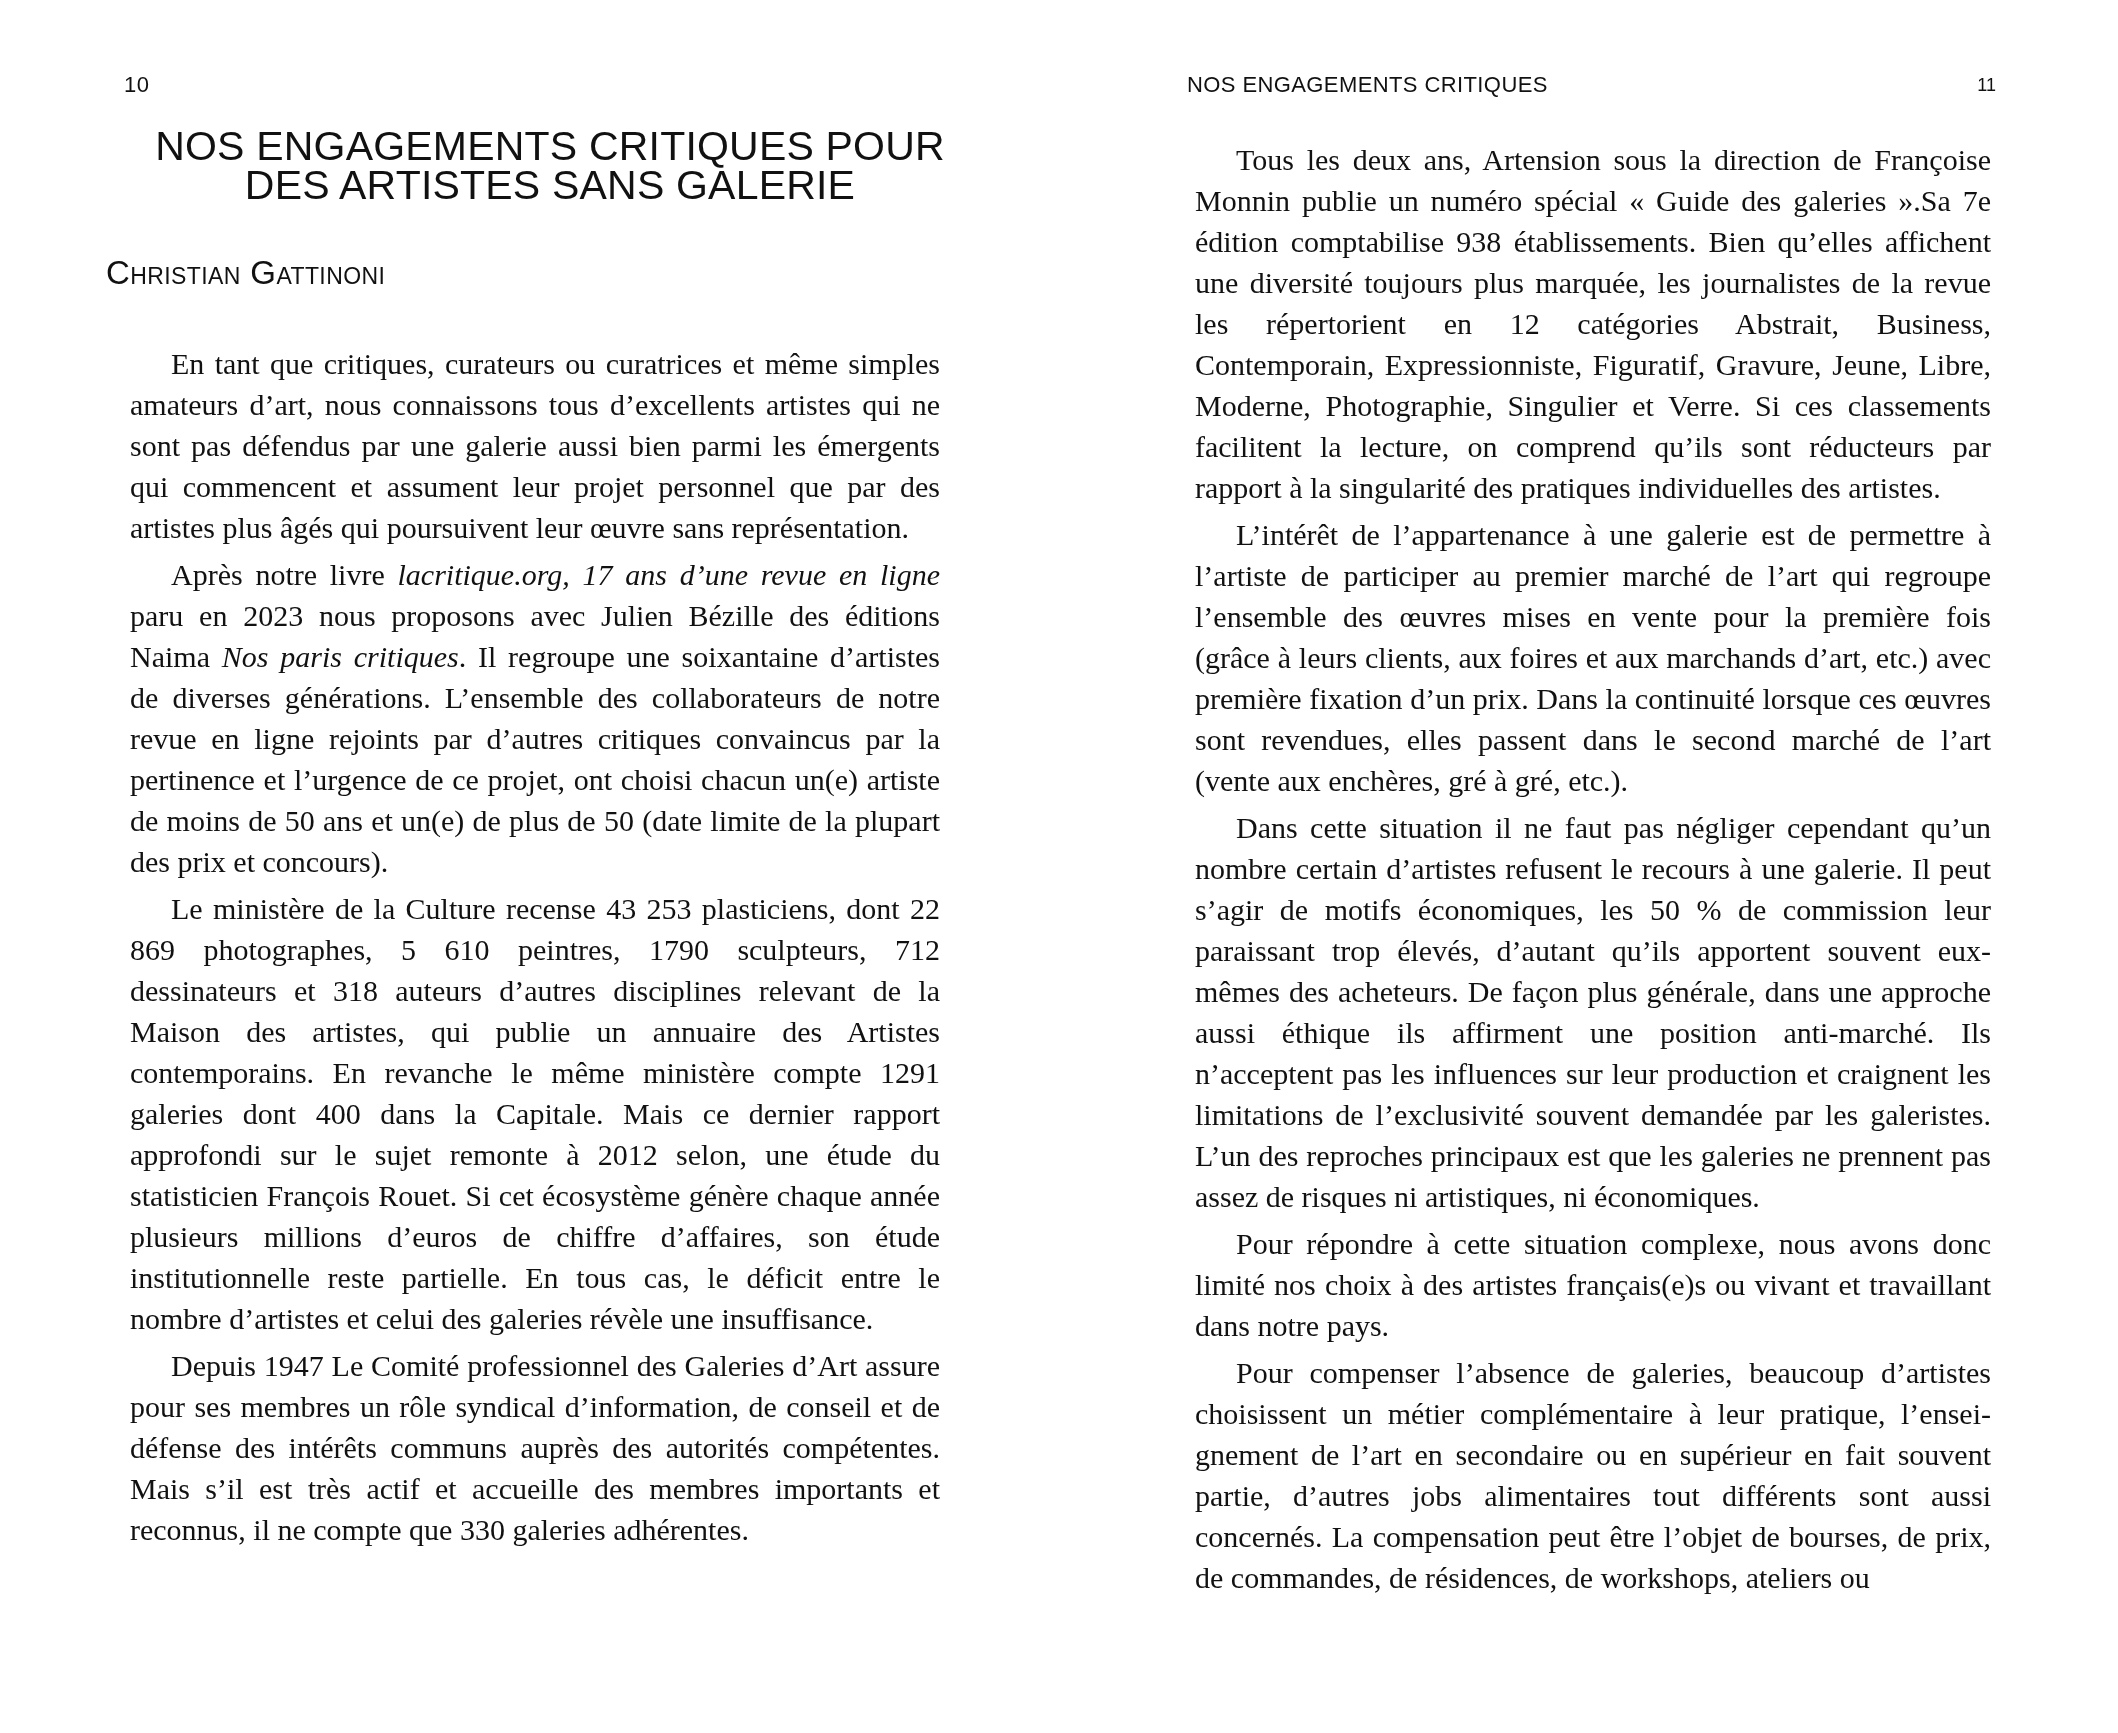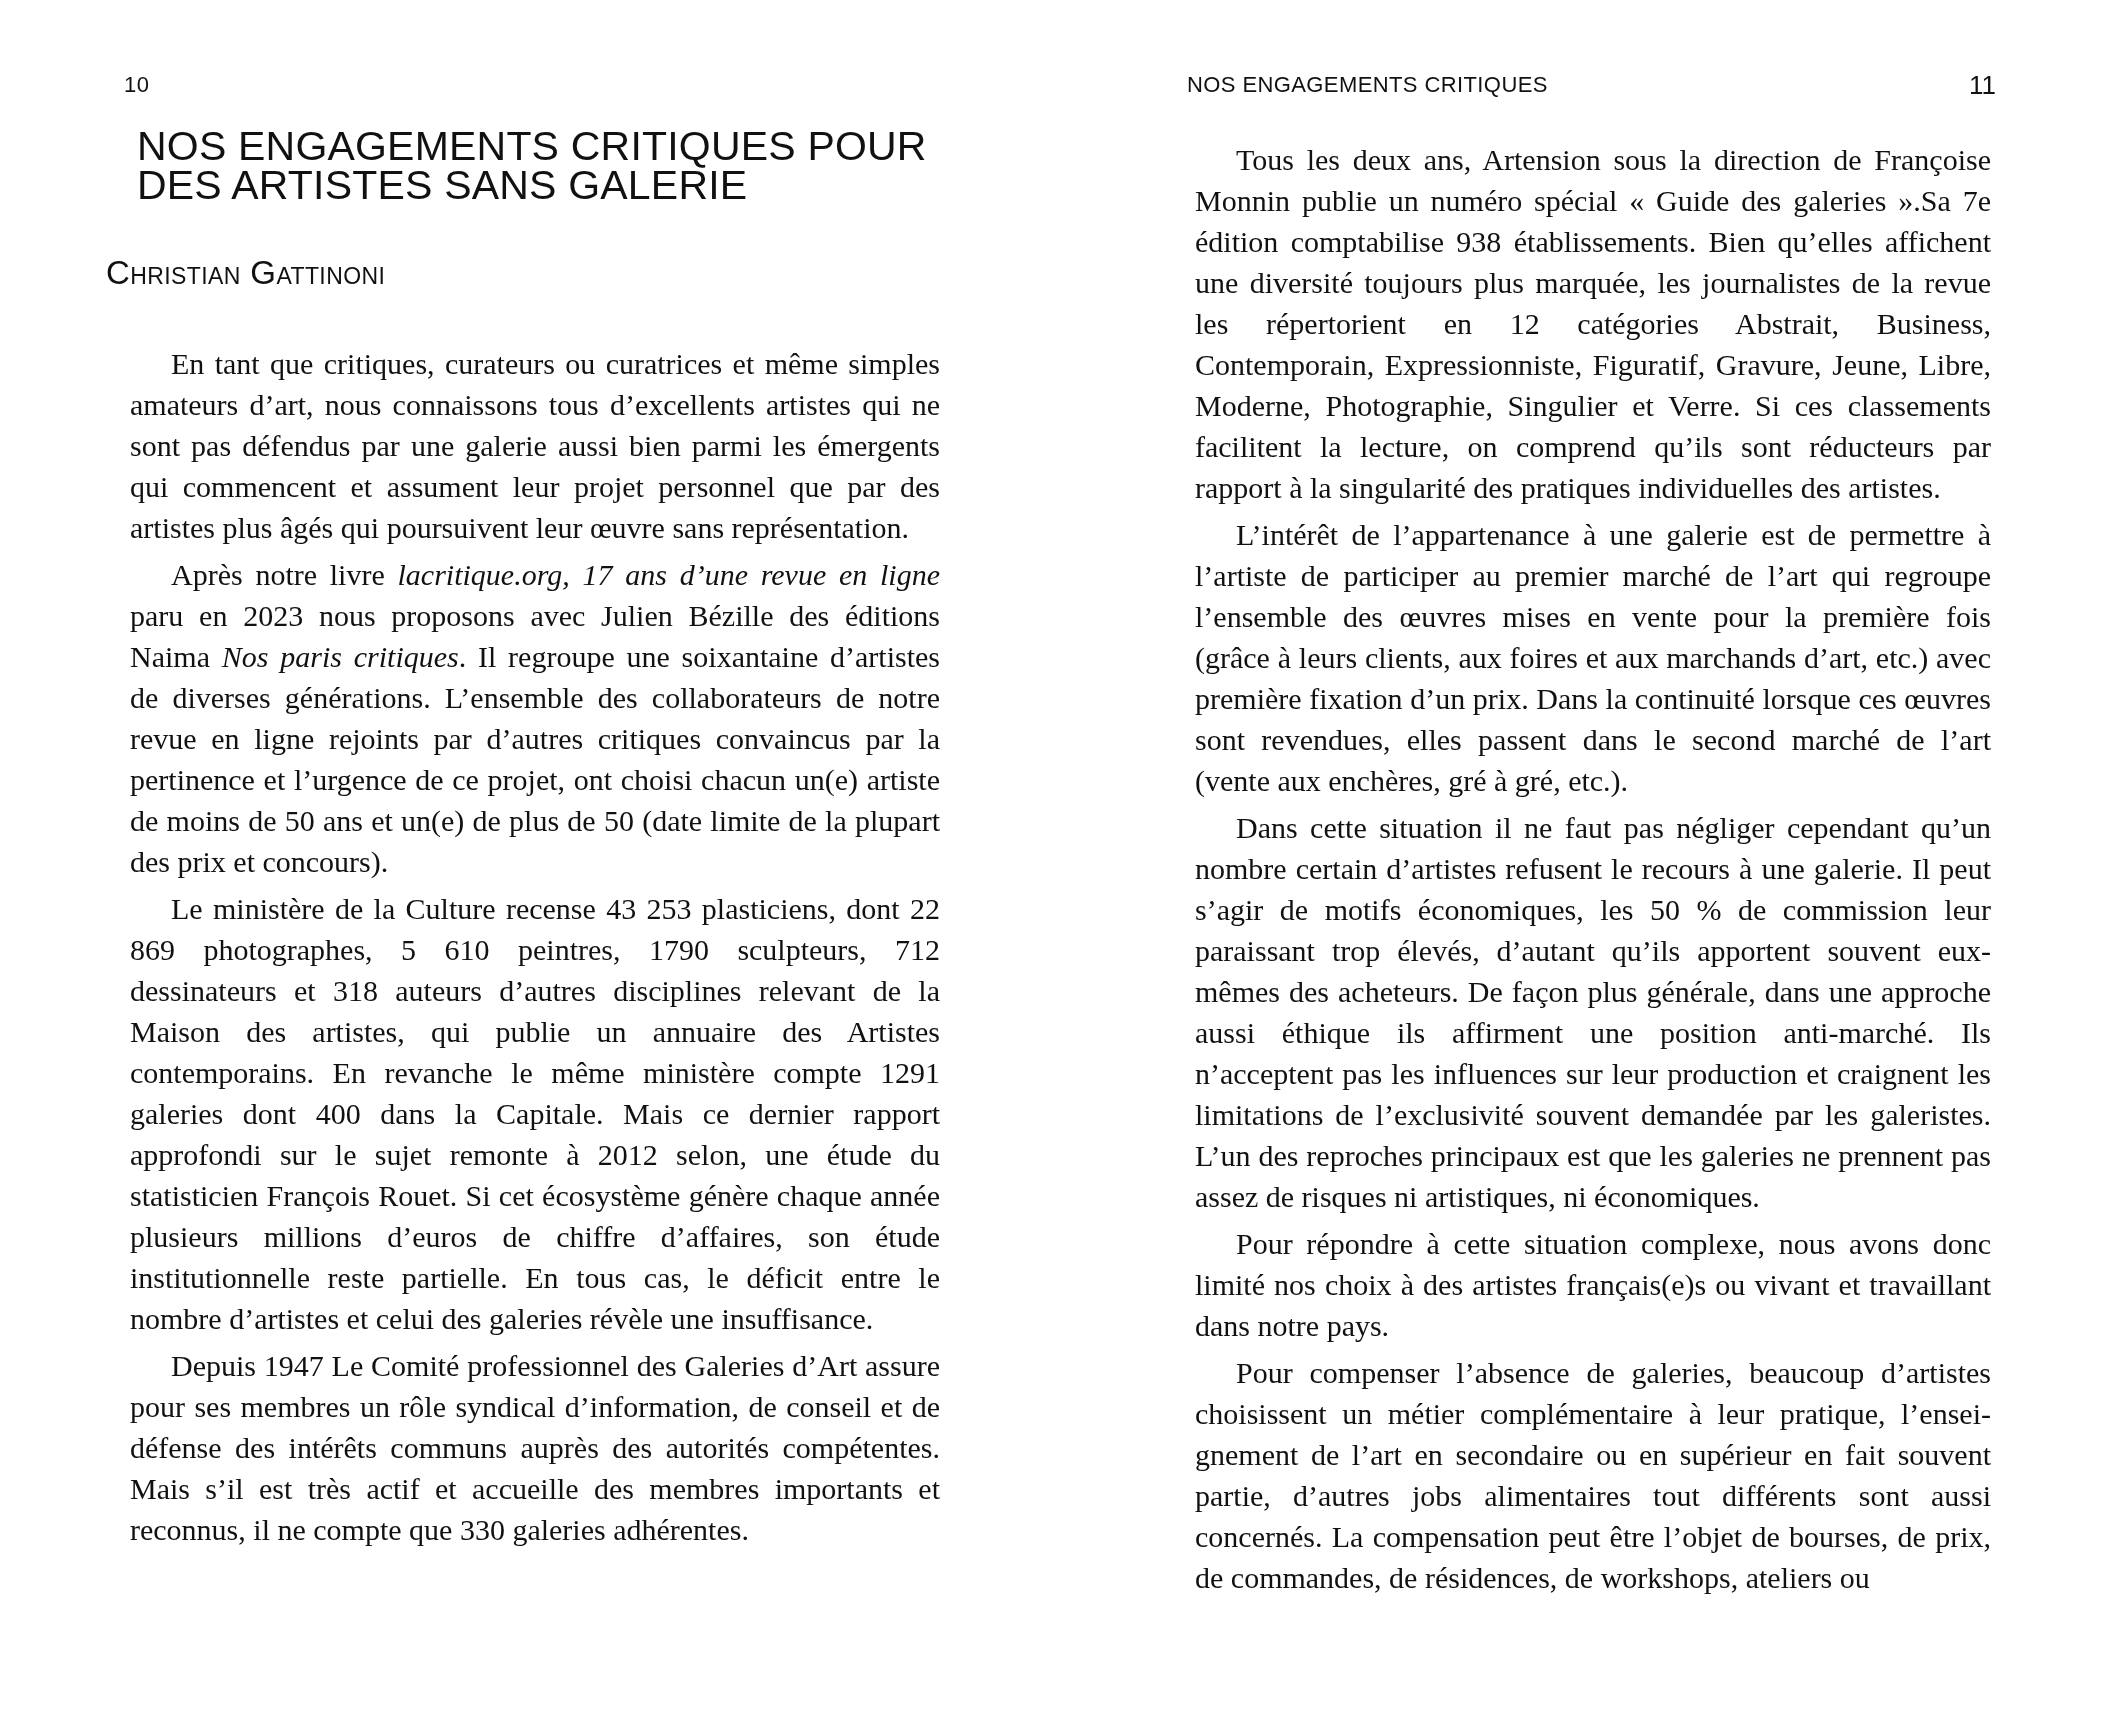--- a/index.html
+++ b/index.html
@@ -5,22 +5,22 @@
   html, body { margin: 0; padding: 0; background: #ffffff; }
   body { width: 2119px; height: 1734px; position: relative; overflow: hidden; color: #111111; }
   .page { position: absolute; top: 0; height: 1734px; }
   .page-left { left: 0; width: 1059px; }
   .page-right { left: 1059px; width: 1059px; }
   .sans { font-family: "Liberation Sans", "DejaVu Sans", sans-serif; }
   .serif { font-family: "Liberation Serif", "DejaVu Serif", serif; }
   .folio { position: absolute; top: 72px; font-size: 22px; line-height: 26px; letter-spacing: 0.4px; text-align: center; }
   .folio-left { left: 124px; }
   .running-head { position: absolute; top: 72px; left: 128px; font-size: 22px; line-height: 26px; letter-spacing: 0.4px; text-align: center; }
-  .folio-right { position: absolute; top: 72px; right: 122px; font-size: 26px; line-height: 26px; }
-  .title { position: absolute; left: 137px; top: 127px; width: 856px; margin: 0; font-weight: normal; font-size: 41px; line-height: 39px; letter-spacing: 0.2px; }
+  .folio-right { position: absolute; top: 72px; right: 122px; font-size: 18px; line-height: 26px; }
+  .title { position: absolute; left: 122px; top: 127px; width: 856px; margin: 0; font-weight: normal; font-size: 41px; line-height: 39px; letter-spacing: 0.2px; text-align: center; }
   .author { position: absolute; left: 106px; top: 254px; font-size: 33px; line-height: 38px; font-variant: small-caps; letter-spacing: 0.4px; }
   .body { position: absolute; font-size: 30px; line-height: 41px; text-align: justify; hyphens: manual; }
   .body p { margin: 6px; text-indent: 41px; }
   .body-left { left: 124px; top: 337px; width: 822px; }
   .body-right { left: 130px; top: 133px; width: 808px; }
 </style>
 </head>
 <body>
 
 <div class="page page-left">

